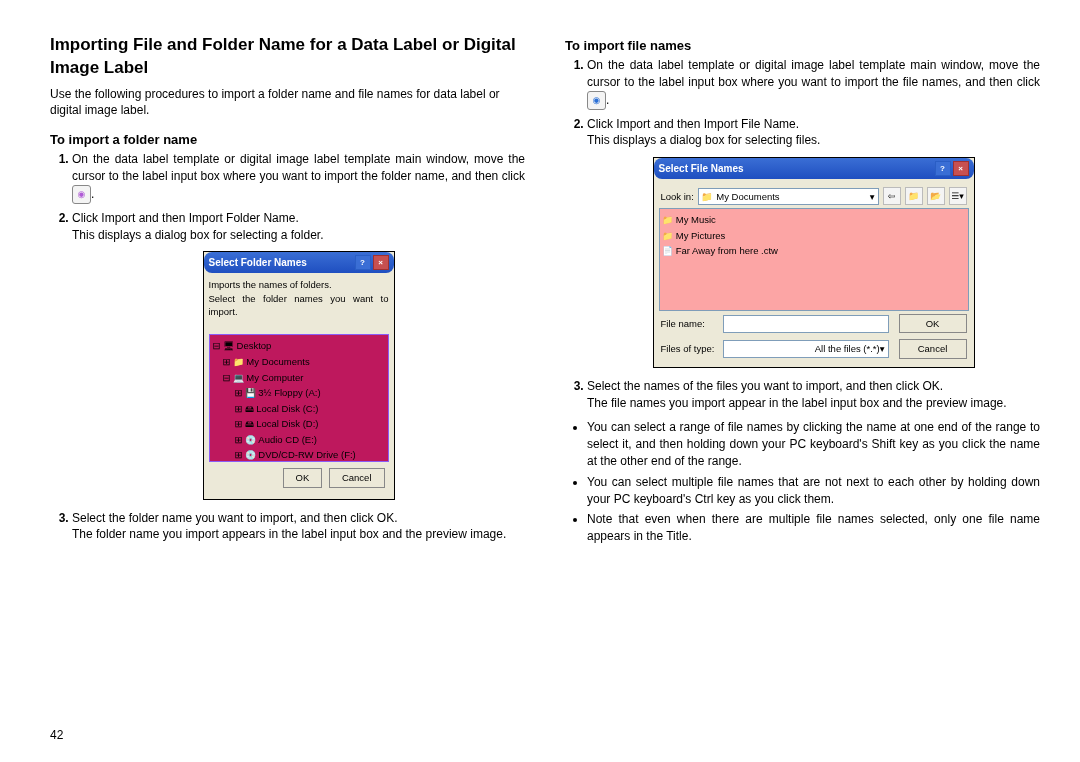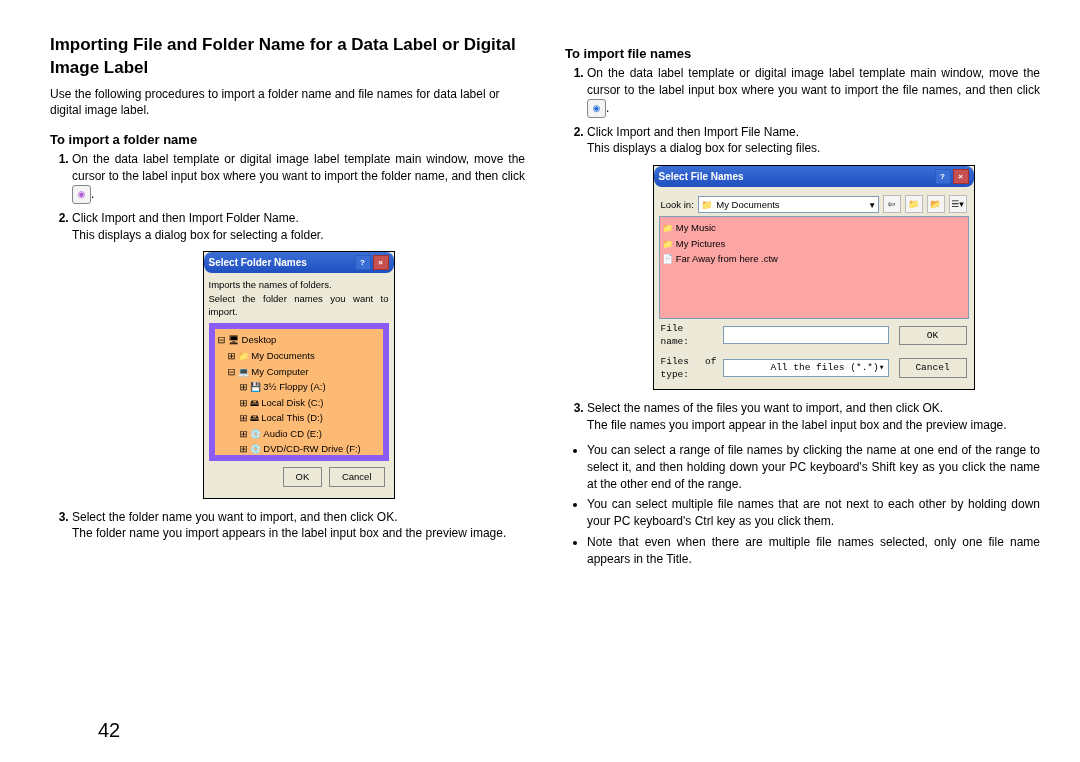--- a/index.html
+++ b/index.html
@@ -92,26 +92,26 @@
     background: #c75050;
     border: 1px solid #a03030;
     display:flex;align-items:center;justify-content:center;
     font-size:8px;color:#fff;line-height:1;
   }
   .tb-btn.help { background:#3a6ed5; border-color:#2a5ec5; }
   .dlg-body {
     padding: 5px;
   }
   .tree {
-    background: #fdba74;
-    border: 6px solid #8b5cf6;
+    background: #be185d;
+    border: 1px solid #8b5cf6;
     padding: 3px;
     height: 120px;
     overflow: hidden;
-    margin-top:5px;
+    margin-top:16px;
   }
   .tree-row { white-space: nowrap; padding:1px 0; }
   .tree-row .ind { display:inline-block; }
   .ico { font-size:9px; margin-right:2px; }
   .btnrow {
     text-align: right;
     padding: 6px 4px;
   }
   .winbtn {
     display:inline-block;
@@ -145,21 +145,20 @@
     border:1px solid #7f9db9;
     height:95px;
     padding:3px;
   }
   .filelist .row { padding:1px 0; }
   .fieldrow {
     display:flex;
     align-items:center;
     gap:6px;
     padding:3px 2px;
-    font-family:Liberation Mono, monospace;
   }
   .fieldrow .lbl { width:56px; }
   .fieldrow .inp {
     flex:1;
     background:#fff;
     border:1px solid #7f9db9;
     height:16px;
   }
   .fieldrow .sel {
     flex:1;
@@ -170,22 +169,21 @@
     height:14px;
   }
   .noteblock { margin-top:8px; }
   .noteblock h3 { font-size:12px; font-weight:bold; margin:0 0 2px 0; }
   .noteblock ul { margin:0; padding-left:22px; }
   .noteblock li { margin-bottom:4px; line-height:1.4; text-align:justify; }
   .pagenum {
     position:absolute;
     bottom:20px;
     left:50px;
-    font-size:20px;
-    margin-left:48px;
+    font-size:12px;
   }
   b { font-weight:normal; }
 </style>
 </head>
 <body>
 
 <div class="page">
   <div class="col">
     <h1>Importing File and Folder Name for a Data Label or Digital Image Label</h1>
     <p class="intro">Use the following procedures to import a folder name and file names for data label or digital image label.</p>
@@ -209,41 +207,41 @@
           </div>
           <div class="dlg-body">
             <div>Imports the names of folders.</div>
             <div>Select the folder names you want to import.</div>
             <div class="tree">
               <div class="tree-row"><span class="ind" style="width:0"></span>⊟ <span class="ico">🖥</span><span>Desktop</span></div>
               <div class="tree-row"><span class="ind" style="width:10px"></span>⊞ <span class="ico">📁</span><span>My Documents</span></div>
               <div class="tree-row"><span class="ind" style="width:10px"></span>⊟ <span class="ico">💻</span><span class="sel">My Computer</span></div>
               <div class="tree-row"><span class="ind" style="width:22px"></span>⊞ <span class="ico">💾</span><span>3½ Floppy (A:)</span></div>
               <div class="tree-row"><span class="ind" style="width:22px"></span>⊞ <span class="ico">🖴</span><span>Local Disk (C:)</span></div>
-              <div class="tree-row"><span class="ind" style="width:22px"></span>⊞ <span class="ico">🖴</span><span>Local This (D:)</span></div>
+              <div class="tree-row"><span class="ind" style="width:22px"></span>⊞ <span class="ico">🖴</span><span>Local Disk (D:)</span></div>
               <div class="tree-row"><span class="ind" style="width:22px"></span>⊞ <span class="ico">💿</span><span>Audio CD (E:)</span></div>
               <div class="tree-row"><span class="ind" style="width:22px"></span>⊞ <span class="ico">💿</span><span>DVD/CD-RW Drive (F:)</span></div>
 
             </div>
             <div class="btnrow">
               <span class="winbtn">OK</span>
               <span class="winbtn">Cancel</span>
             </div>
           </div>
         </div>
       </li>
       <li>
         <span>Select the folder name you want to import, and then click </span><b>OK</b>.<br>
         <span>The folder name you import appears in the label input box and the preview image.</span>
       </li>
     </ol>
   </div>
 
   <div class="col">
-    <h2 style="margin-top:12px">To import file names</h2>
+    <h2 style="margin-top:4px">To import file names</h2>
     <ol>
       <li>
         <span>On the data label template or digital image label template main window, move the cursor to the label input box where you want to import the file names, and then click </span><span class="inline-icon blue"></span>.
       </li>
       <li>
         <span>Click </span><b>Import</b><span> and then </span><b>Import File Name</b><span>.</span><br>
         <span>This displays a dialog box for selecting files.</span>
 
         <div class="dialog file">
           <div class="titlebar">

